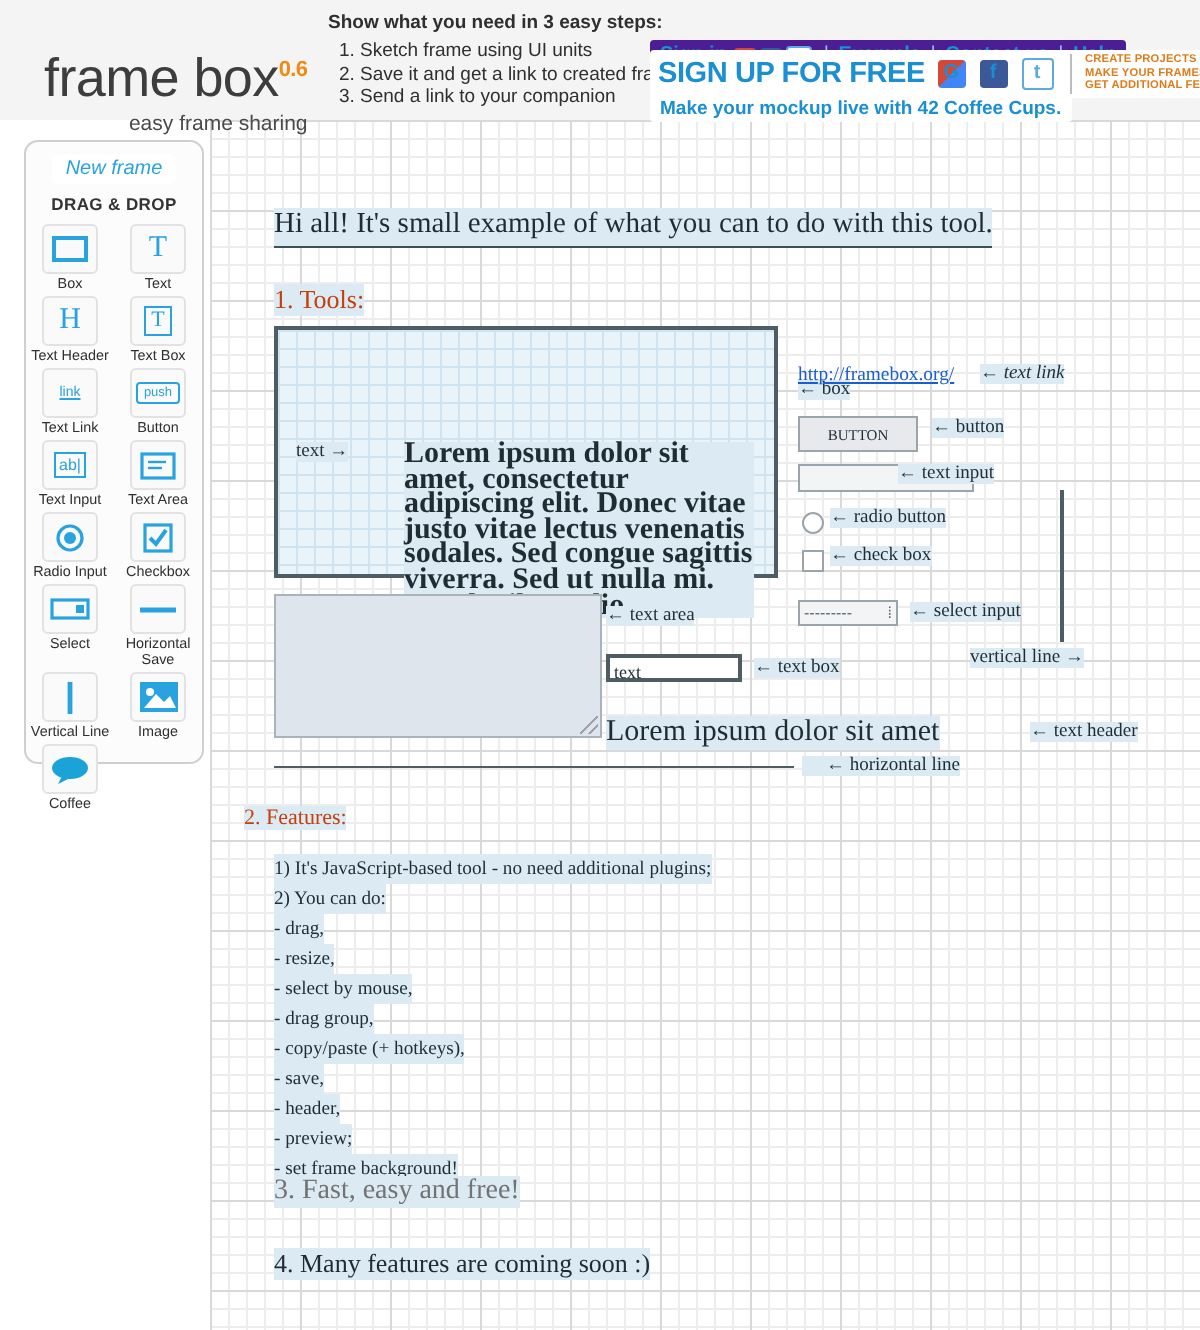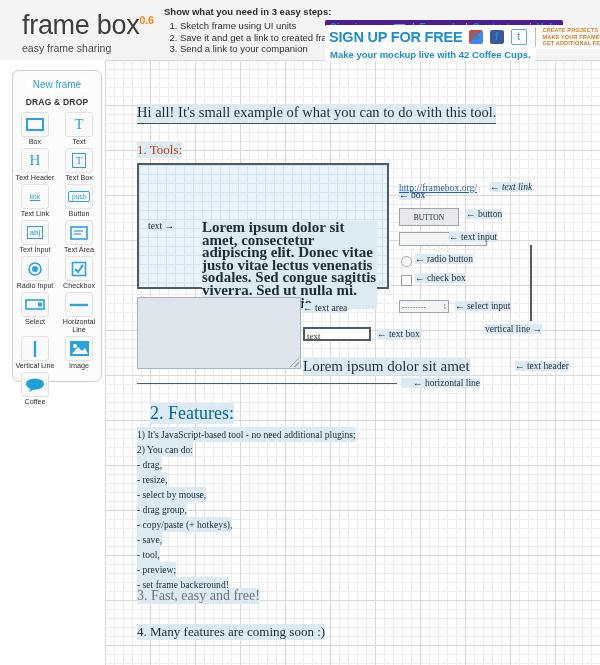--- a/index.html
+++ b/index.html
@@ -22,21 +22,21 @@
     background-size:45px 45px,45px 45px,9px 9px,9px 9px;
     background-position:0 0,0 0,0 0,0 0;
   }
   #leftstrip{
     position:absolute; left:0; top:60px; width:105px; height:605px;
     background:#ffffff;
   }
 
   
   #header{position:absolute;left:0;top:0;width:600px;height:60px;background:#f4f4f4;}
-  .logo{position:absolute;left:22px;top:12px;}
+  .logo{position:absolute;left:22px;top:26px;text-align:right;}
   .logo .name{font-size:27px;color:#3d3d3d;letter-spacing:-.3px;line-height:1;}
   .logo .ver{font-size:11px;color:#f08a14;vertical-align:super;font-weight:bold;}
   .logo .tag{font-size:10.5px;color:#4a4a4a;margin-top:3px;}
 
   .steps{position:absolute;left:164px;top:6px;font-size:9.5px;color:#2f2f2f;}
   .steps .t{font-weight:bold;margin-bottom:3px;}
   .steps ol{margin:0;padding-left:16px;}
   .steps li{line-height:11.5px;}
 
   .toplinks{position:absolute;left:325px;top:20px;font-size:10px;color:#1a8fd1;
@@ -58,36 +58,36 @@
        margin:0 1px;font-size:8px;line-height:11px;text-align:center;color:#fff;font-weight:bold;}
   .soc.g{background:linear-gradient(135deg,#d34836 50%,#4285f4 50%);}
   .soc.f{background:#3b5998;}
   .soc.t{background:#fff;border:1px solid #5ea9dd;color:#5ea9dd;}
   .soc.big{width:14px;height:14px;line-height:14px;font-size:10px;}
 
   
   #panel{position:absolute;left:12px;top:70px;width:88px;height:310px;
          background:#fcfcfc;border:1px solid #cfcfcf;border-radius:7px;}
   .newframe{display:block;margin:6px auto 0;width:62px;text-align:center;
-            font-size:10px;color:#29a3e0;background:#fff;border-radius:3px;padding:2px 0;}
+            font-size:10px;color:#29a3e0;background:#fff;border-radius:3px;padding:2px 0;font-style:italic;}
   .dnd{text-align:center;font-size:8.5px;color:#333;font-weight:bold;margin-top:5px;letter-spacing:.2px;}
   .tools{display:flex;flex-wrap:wrap;margin-top:5px;}
   .tool{width:44px;text-align:center;margin-bottom:2px;}
   .tico{width:26px;height:23px;margin:0 auto;background:#fafafa;border:1px solid #e2e2e2;
         border-radius:3px;display:flex;align-items:center;justify-content:center;}
   .tlabel{font-size:7.2px;color:#2f2f2f;margin-top:1px;line-height:8px;}
 
   
   .hl{background:#dceaf4;}
   .serif{font-family:"Liberation Serif", serif;}
 
   #intro{position:absolute;left:137px;top:104px;font-size:14.5px;color:#1f2d33;
          border-bottom:1px solid #3d4f57;padding-bottom:2px;}
   #sec1{position:absolute;left:137px;top:142px;font-size:13px;color:#c2410c;}
-  #sec2{position:absolute;left:150px;top:403px;font-size:18px;color:#0369a1;}
+  #sec2{position:absolute;left:122px;top:403px;font-size:11px;color:#c2410c;}
   #sec3{position:absolute;left:137px;top:588px;font-size:14px;color:#737373;}
   #sec4{position:absolute;left:137px;top:624px;font-size:13px;color:#1f2d33;}
 
   
   #bigbox{position:absolute;left:137px;top:163px;width:248px;height:122px;
           border:2px solid #4e5c63;
           background-color:#e8f3fa;
           background-image:
             linear-gradient(to right,#cfe4f0 1px,transparent 1px),
             linear-gradient(to bottom,#cfe4f0 1px,transparent 1px);
@@ -284,21 +284,21 @@
       </div>
       <div class="tlabel">Select</div>
     </div>
 
     <div class="tool">
       <div class="tico">
         <svg width="20" height="4">
             <line x1="1" y1="2" x2="19" y2="2" stroke="#29a3e0" stroke-width="2.4"></line>
           </svg>
       </div>
-      <div class="tlabel">Horizontal Line</div>
+      <div class="tlabel">Horizontal Save</div>
     </div>
 
     <div class="tool">
       <div class="tico">
         <svg width="4" height="18">
             <line x1="2" y1="1" x2="2" y2="17" stroke="#29a3e0" stroke-width="2.4"></line>
           </svg>
       </div>
       <div class="tlabel">Vertical Line</div>
     </div>
@@ -377,19 +377,19 @@
 
 <div id="flist" class="serif">
   <div class="hl">1) It's JavaScript-based tool - no need additional plugins;</div><br>
   <div class="hl">2) You can do:</div><br>
   <div class="hl">- drag,</div><br>
   <div class="hl">- resize,</div><br>
   <div class="hl">- select by mouse,</div><br>
   <div class="hl">- drag group,</div><br>
   <div class="hl">- copy/paste (+ hotkeys),</div><br>
   <div class="hl">- save,</div><br>
-  <div class="hl">- tool,</div><br>
+  <div class="hl">- header,</div><br>
   <div class="hl">- preview;</div><br>
   <div class="hl">- set frame background!</div>
 </div>
 
 <div id="sec3" class="serif hl">3. Fast, easy and free!</div>
 <div id="sec4" class="serif hl">4. Many features are coming soon :)</div>
 
 </body></html>

